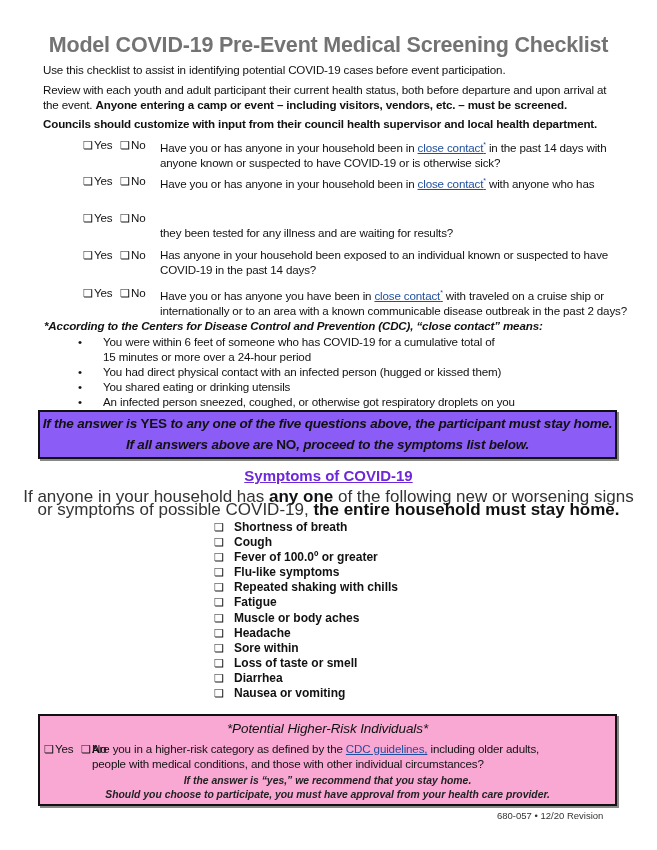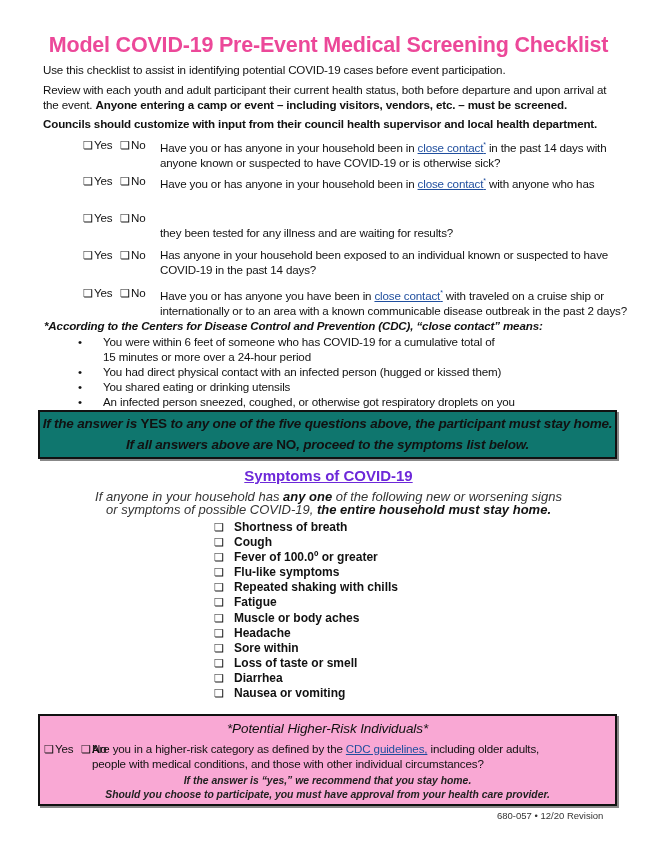--- a/index.html
+++ b/index.html
@@ -1,43 +1,43 @@
 <!DOCTYPE html>
 <html><head>
 <meta charset="utf-8">
 <style>
   html, body { margin: 0; padding: 0; background: #ffffff; }
   body { width: 657px; height: 850px; position: relative; overflow: hidden;
          font-family: "Liberation Sans", sans-serif; color: #111; }
   .title { position: absolute; left: 0; top: 33px; width: 657px; text-align: center;
-           font-weight: bold; font-size: 21.5px; letter-spacing: -0.2px; color: #ec4899; }
+           font-weight: bold; font-size: 21.5px; letter-spacing: -0.2px; color: #737373; }
   .p { position: absolute; left: 43px; font-size: 11.6px; line-height: 15px; letter-spacing: -0.15px; }
   .b { font-weight: bold; }
   .q { position: absolute; left: 83px; width: 560px; font-size: 11.6px; line-height: 15px; letter-spacing: -0.15px; }
   .q .yn { position: absolute; left: 0; top: 0; white-space: nowrap; }
   .q .yn span { display: inline-block; }
   .q .yn .no { position: absolute; left: 37px; top: 0; }
   .q .text { margin-left: 77px; display: block; }
   .box-glyph { font-size: 11px; display: inline-block; width: 11px; }
   a.link { color: #1f4e9e; text-decoration: underline; }
   sup.star { font-size: 7px; color: #1f4e9e; }
   .cdc-head { position: absolute; left: 44px; top: 319px; font-size: 11.6px; font-weight: bold; font-style: italic; letter-spacing: -0.15px; }
   .bullets { position: absolute; left: 78px; top: 334px; margin: 0; padding: 0; list-style: none; font-size: 11.6px; line-height: 15px; letter-spacing: -0.15px; }
   .bullets li { position: relative; padding-left: 25px; }
   .bullets li .dot { position: absolute; left: 0; top: 0; }
   .rule-box { position: absolute; left: 38px; top: 410px; width: 575px; height: 45px;
-              border: 2px solid #111; background: #0f766e; box-shadow: 2px 2px 0 #888; }
+              border: 2px solid #111; background: #8b5cf6; box-shadow: 2px 2px 0 #888; }
   .rule-box .line { position: absolute; left: 0; width: 100%; text-align: center;
                     font-size: 13.5px; font-weight: bold; font-style: italic; letter-spacing: -0.2px; }
   .rule-box .line .up { font-style: normal; }
   .sym-title { position: absolute; left: 0; top: 467px; width: 657px; text-align: center;
                font-weight: bold; font-size: 15px; color: #6d28d9; }
   .sym-title span { text-decoration: underline; }
   .sym-sub { position: absolute; left: 0; top: 490px; width: 657px; text-align: center;
-             font-size: 13px; line-height: 13px; font-style: italic; color: #333; }
+             font-size: 17px; line-height: 13px; color: #333; }
   .sym-list { position: absolute; left: 214px; top: 520px; margin: 0; padding: 0; list-style: none;
               font-size: 12px; font-weight: bold; line-height: 15.1px; }
   .sym-list li { position: relative; padding-left: 20px; }
   .sym-list li .cb { position: absolute; left: 0; top: 0; font-weight: normal; font-size: 11px; }
   .risk-box { position: absolute; left: 38px; top: 714px; width: 575px; height: 88px;
               border: 2px solid #111; background: #f9a8d4; box-shadow: 2px 2px 0 #888; }
   .risk-title { position: absolute; left: 0; top: 5px; width: 100%; text-align: center;
                 font-size: 13.5px; font-style: italic; letter-spacing: -0.1px; }
   .risk-q { position: absolute; left: 4px; top: 25px; width: 565px; font-size: 11.6px; line-height: 15px; letter-spacing: -0.15px; }
   .risk-q .yn { position: absolute; left: 0; top: 0; white-space: nowrap; }

